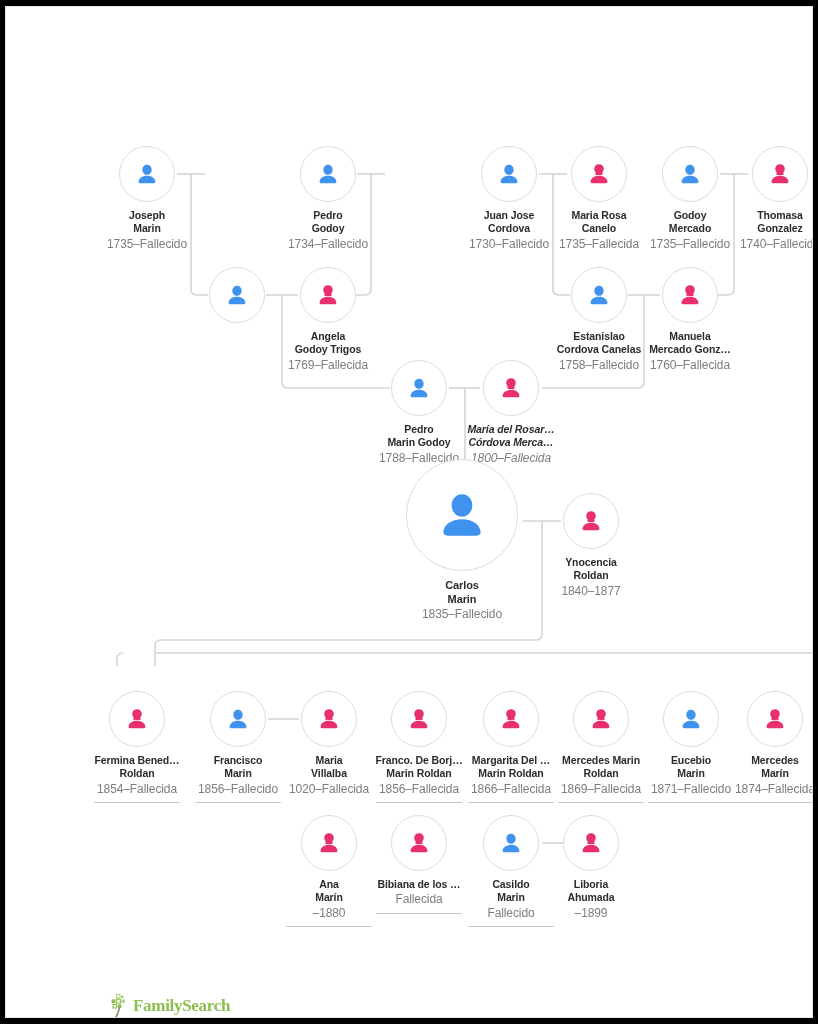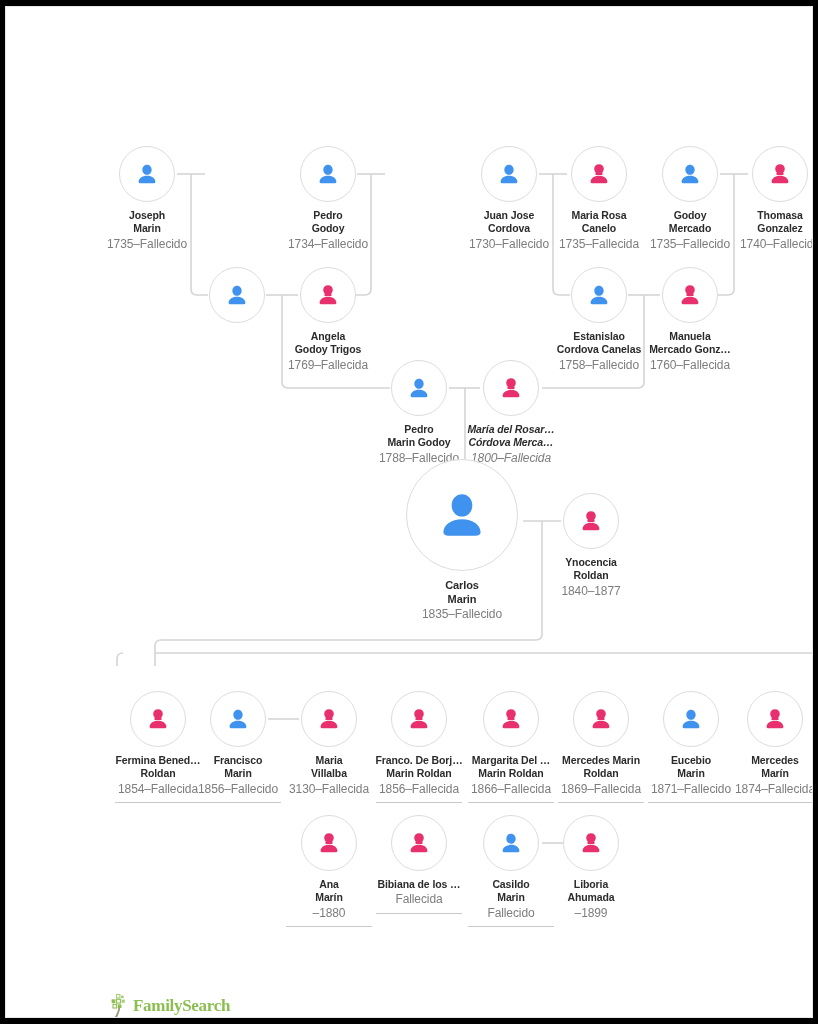--- a/index.html
+++ b/index.html
@@ -333,21 +333,21 @@
             <path fill="#e8306f" d="M12 3.6c2.4 0 4.1 1.7 4.1 4 0 1.3-.5 2.4-1.3 3.1.2.4.3.8.3 1.2 0 .5-.3.9-.8.9H9.7c-.5 0-.8-.4-.8-.9 0-.4.1-.8.3-1.2-.8-.7-1.3-1.8-1.3-3.1 0-2.3 1.7-4 4.1-4zm0 10c4.2 0 7.2 2.3 7.2 5.1 0 .9-.8 1.3-1.9 1.3H6.7c-1.1 0-1.9-.4-1.9-1.3 0-2.8 3-5.1 7.2-5.1z"></path>
           </svg>
       </div>
       <div class="labels">
         <div class="pname">Ynocencia</div>
         <div class="pname">Roldan</div>
         <div class="pdate">1840–1877</div>
       </div>
     </div>
 
-    <div class="person" style="left:45px; top:684px;">
+    <div class="person" style="left:24px; top:684px;">
       <div class="avatar sz-small">
         <svg width="28" height="28" viewBox="0 0 24 24">
             <path fill="#e8306f" d="M12 3.6c2.4 0 4.1 1.7 4.1 4 0 1.3-.5 2.4-1.3 3.1.2.4.3.8.3 1.2 0 .5-.3.9-.8.9H9.7c-.5 0-.8-.4-.8-.9 0-.4.1-.8.3-1.2-.8-.7-1.3-1.8-1.3-3.1 0-2.3 1.7-4 4.1-4zm0 10c4.2 0 7.2 2.3 7.2 5.1 0 .9-.8 1.3-1.9 1.3H6.7c-1.1 0-1.9-.4-1.9-1.3 0-2.8 3-5.1 7.2-5.1z"></path>
           </svg>
       </div>
       <div class="labels">
         <div class="pname">Fermina Bened…</div>
         <div class="pname">Roldan</div>
         <div class="pdate">1854–Fallecida</div>
       </div>
@@ -370,21 +370,21 @@
 
     <div class="person" style="left:216px; top:684px;">
       <div class="avatar sz-small">
         <svg width="28" height="28" viewBox="0 0 24 24">
             <path fill="#e8306f" d="M12 3.6c2.4 0 4.1 1.7 4.1 4 0 1.3-.5 2.4-1.3 3.1.2.4.3.8.3 1.2 0 .5-.3.9-.8.9H9.7c-.5 0-.8-.4-.8-.9 0-.4.1-.8.3-1.2-.8-.7-1.3-1.8-1.3-3.1 0-2.3 1.7-4 4.1-4zm0 10c4.2 0 7.2 2.3 7.2 5.1 0 .9-.8 1.3-1.9 1.3H6.7c-1.1 0-1.9-.4-1.9-1.3 0-2.8 3-5.1 7.2-5.1z"></path>
           </svg>
       </div>
       <div class="labels">
         <div class="pname">Maria</div>
         <div class="pname">Villalba</div>
-        <div class="pdate">3130–Fallecida</div>
+        <div class="pdate">1020–Fallecida</div>
       </div>
     </div>
 
     <div class="person" style="left:306px; top:684px;">
       <div class="avatar sz-small">
         <svg width="28" height="28" viewBox="0 0 24 24">
             <path fill="#e8306f" d="M12 3.6c2.4 0 4.1 1.7 4.1 4 0 1.3-.5 2.4-1.3 3.1.2.4.3.8.3 1.2 0 .5-.3.9-.8.9H9.7c-.5 0-.8-.4-.8-.9 0-.4.1-.8.3-1.2-.8-.7-1.3-1.8-1.3-3.1 0-2.3 1.7-4 4.1-4zm0 10c4.2 0 7.2 2.3 7.2 5.1 0 .9-.8 1.3-1.9 1.3H6.7c-1.1 0-1.9-.4-1.9-1.3 0-2.8 3-5.1 7.2-5.1z"></path>
           </svg>
       </div>
       <div class="labels">

